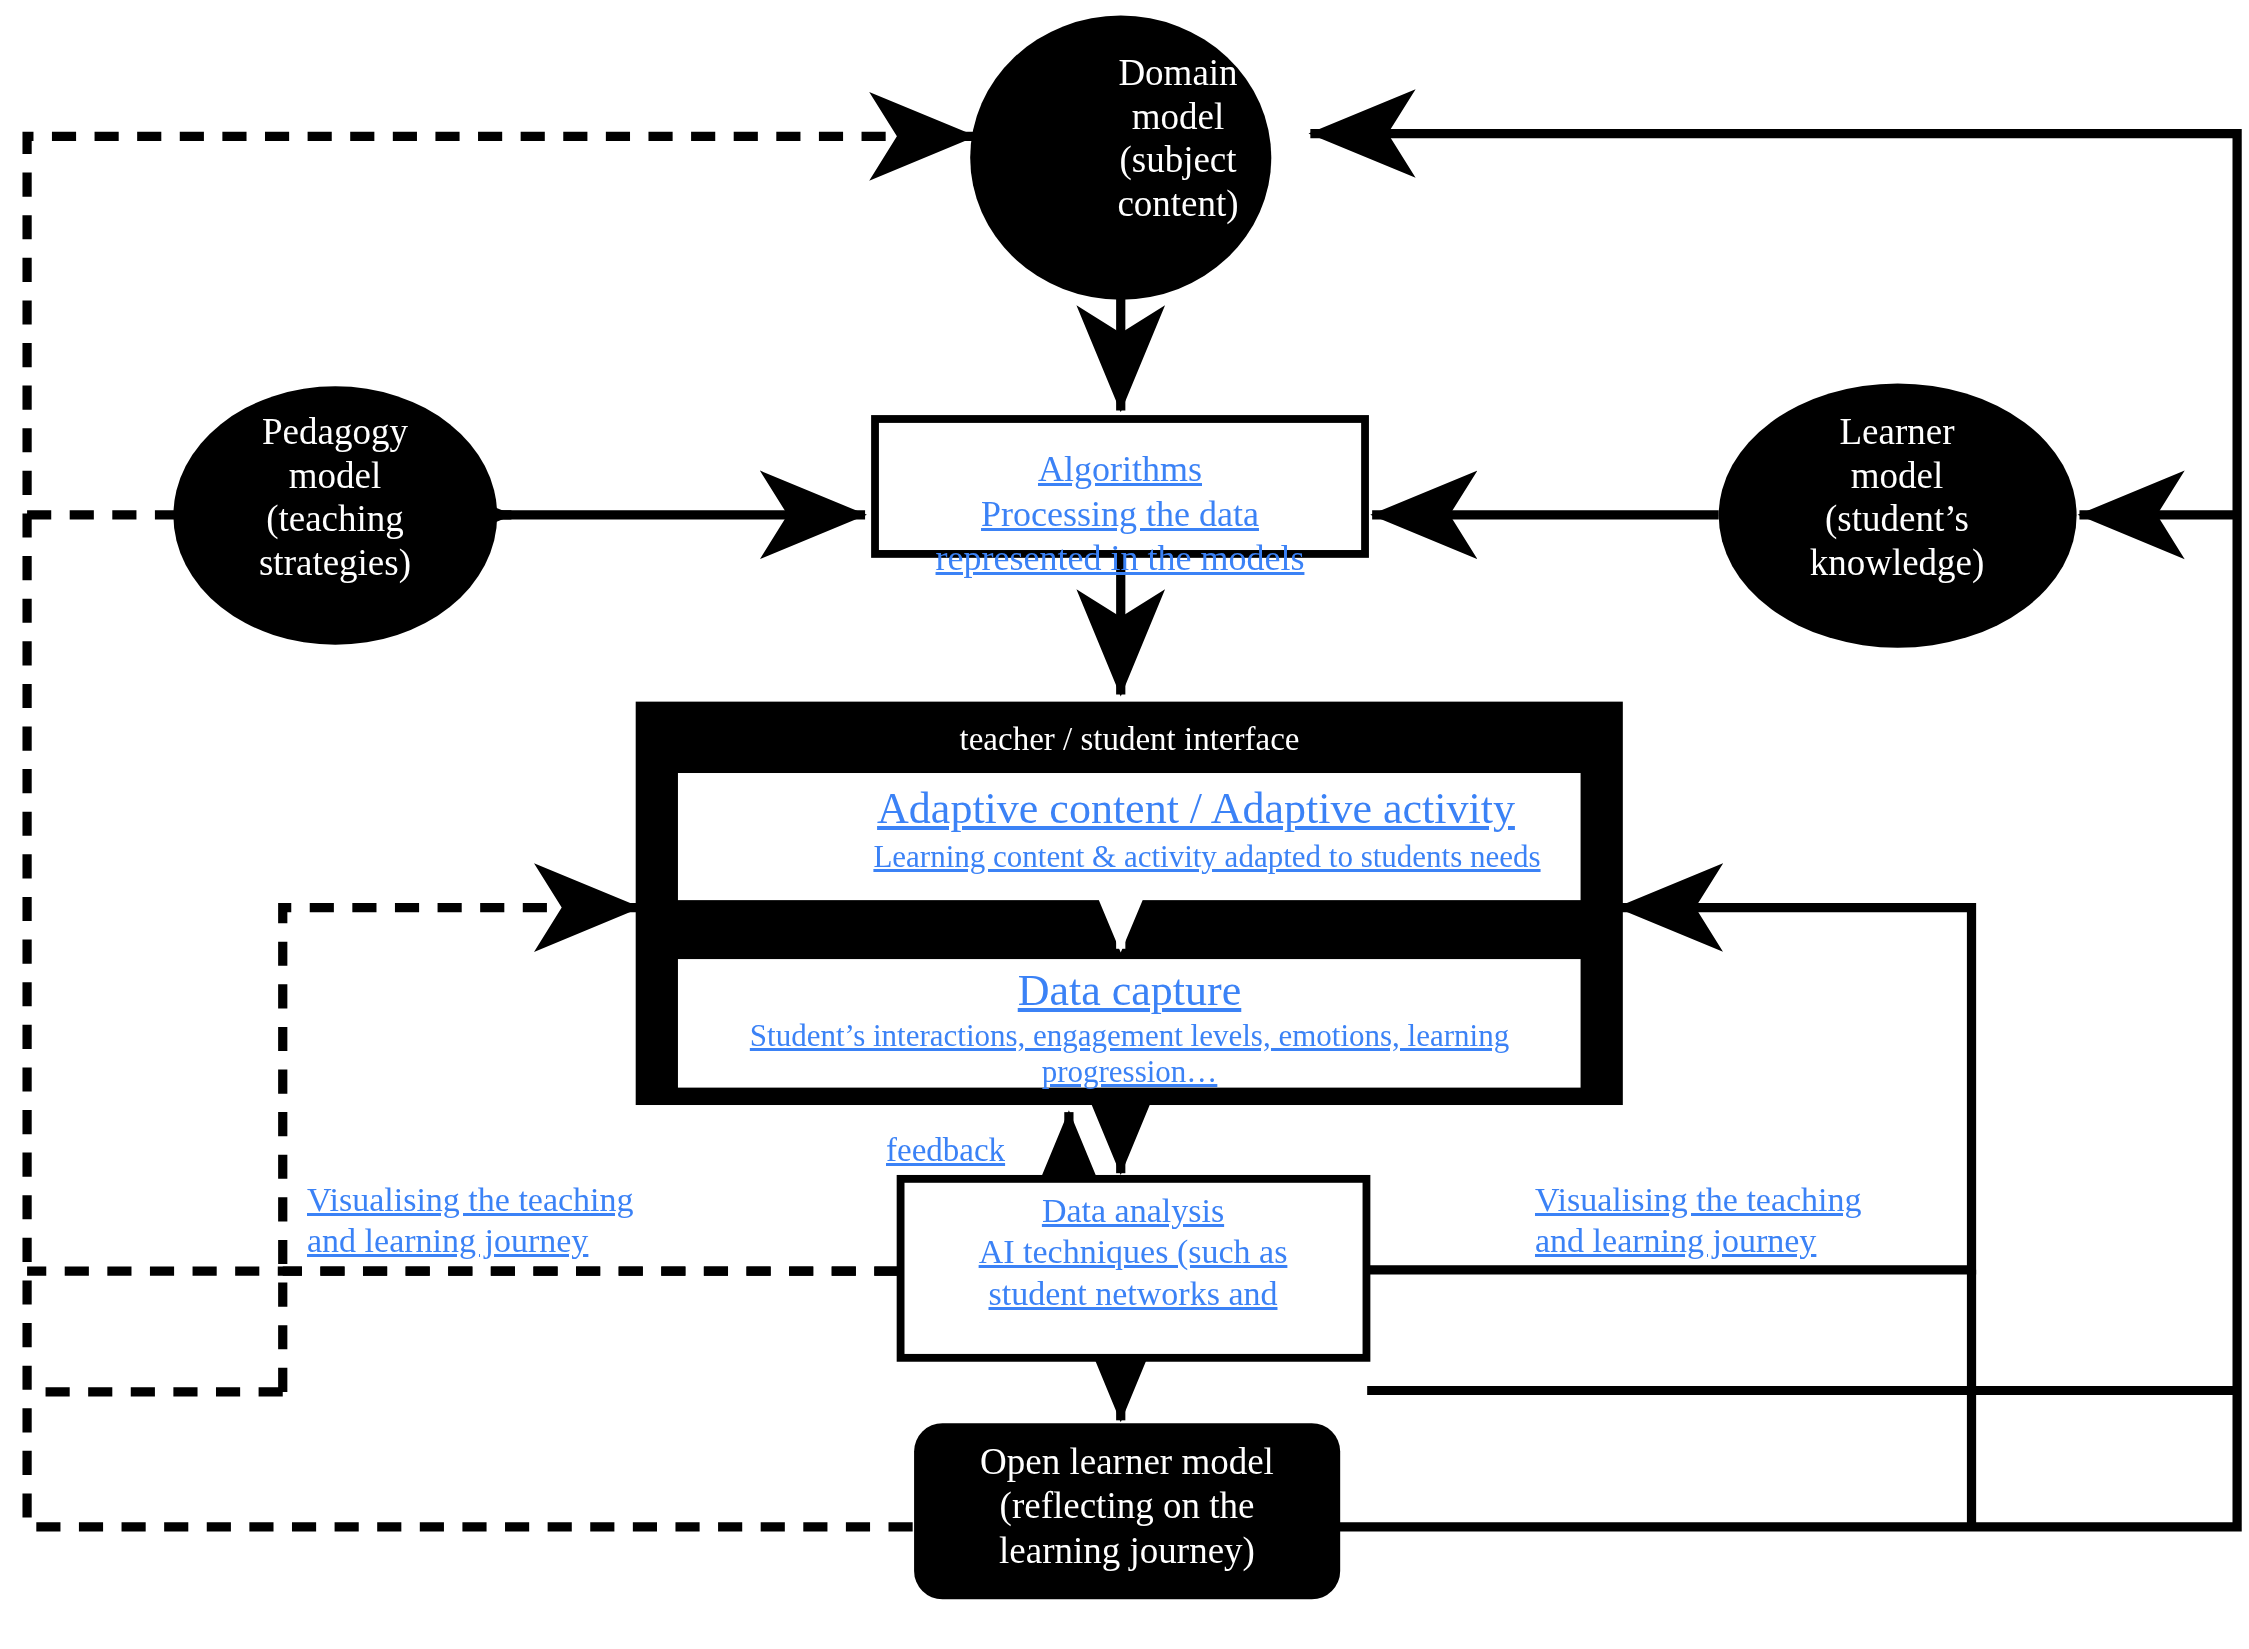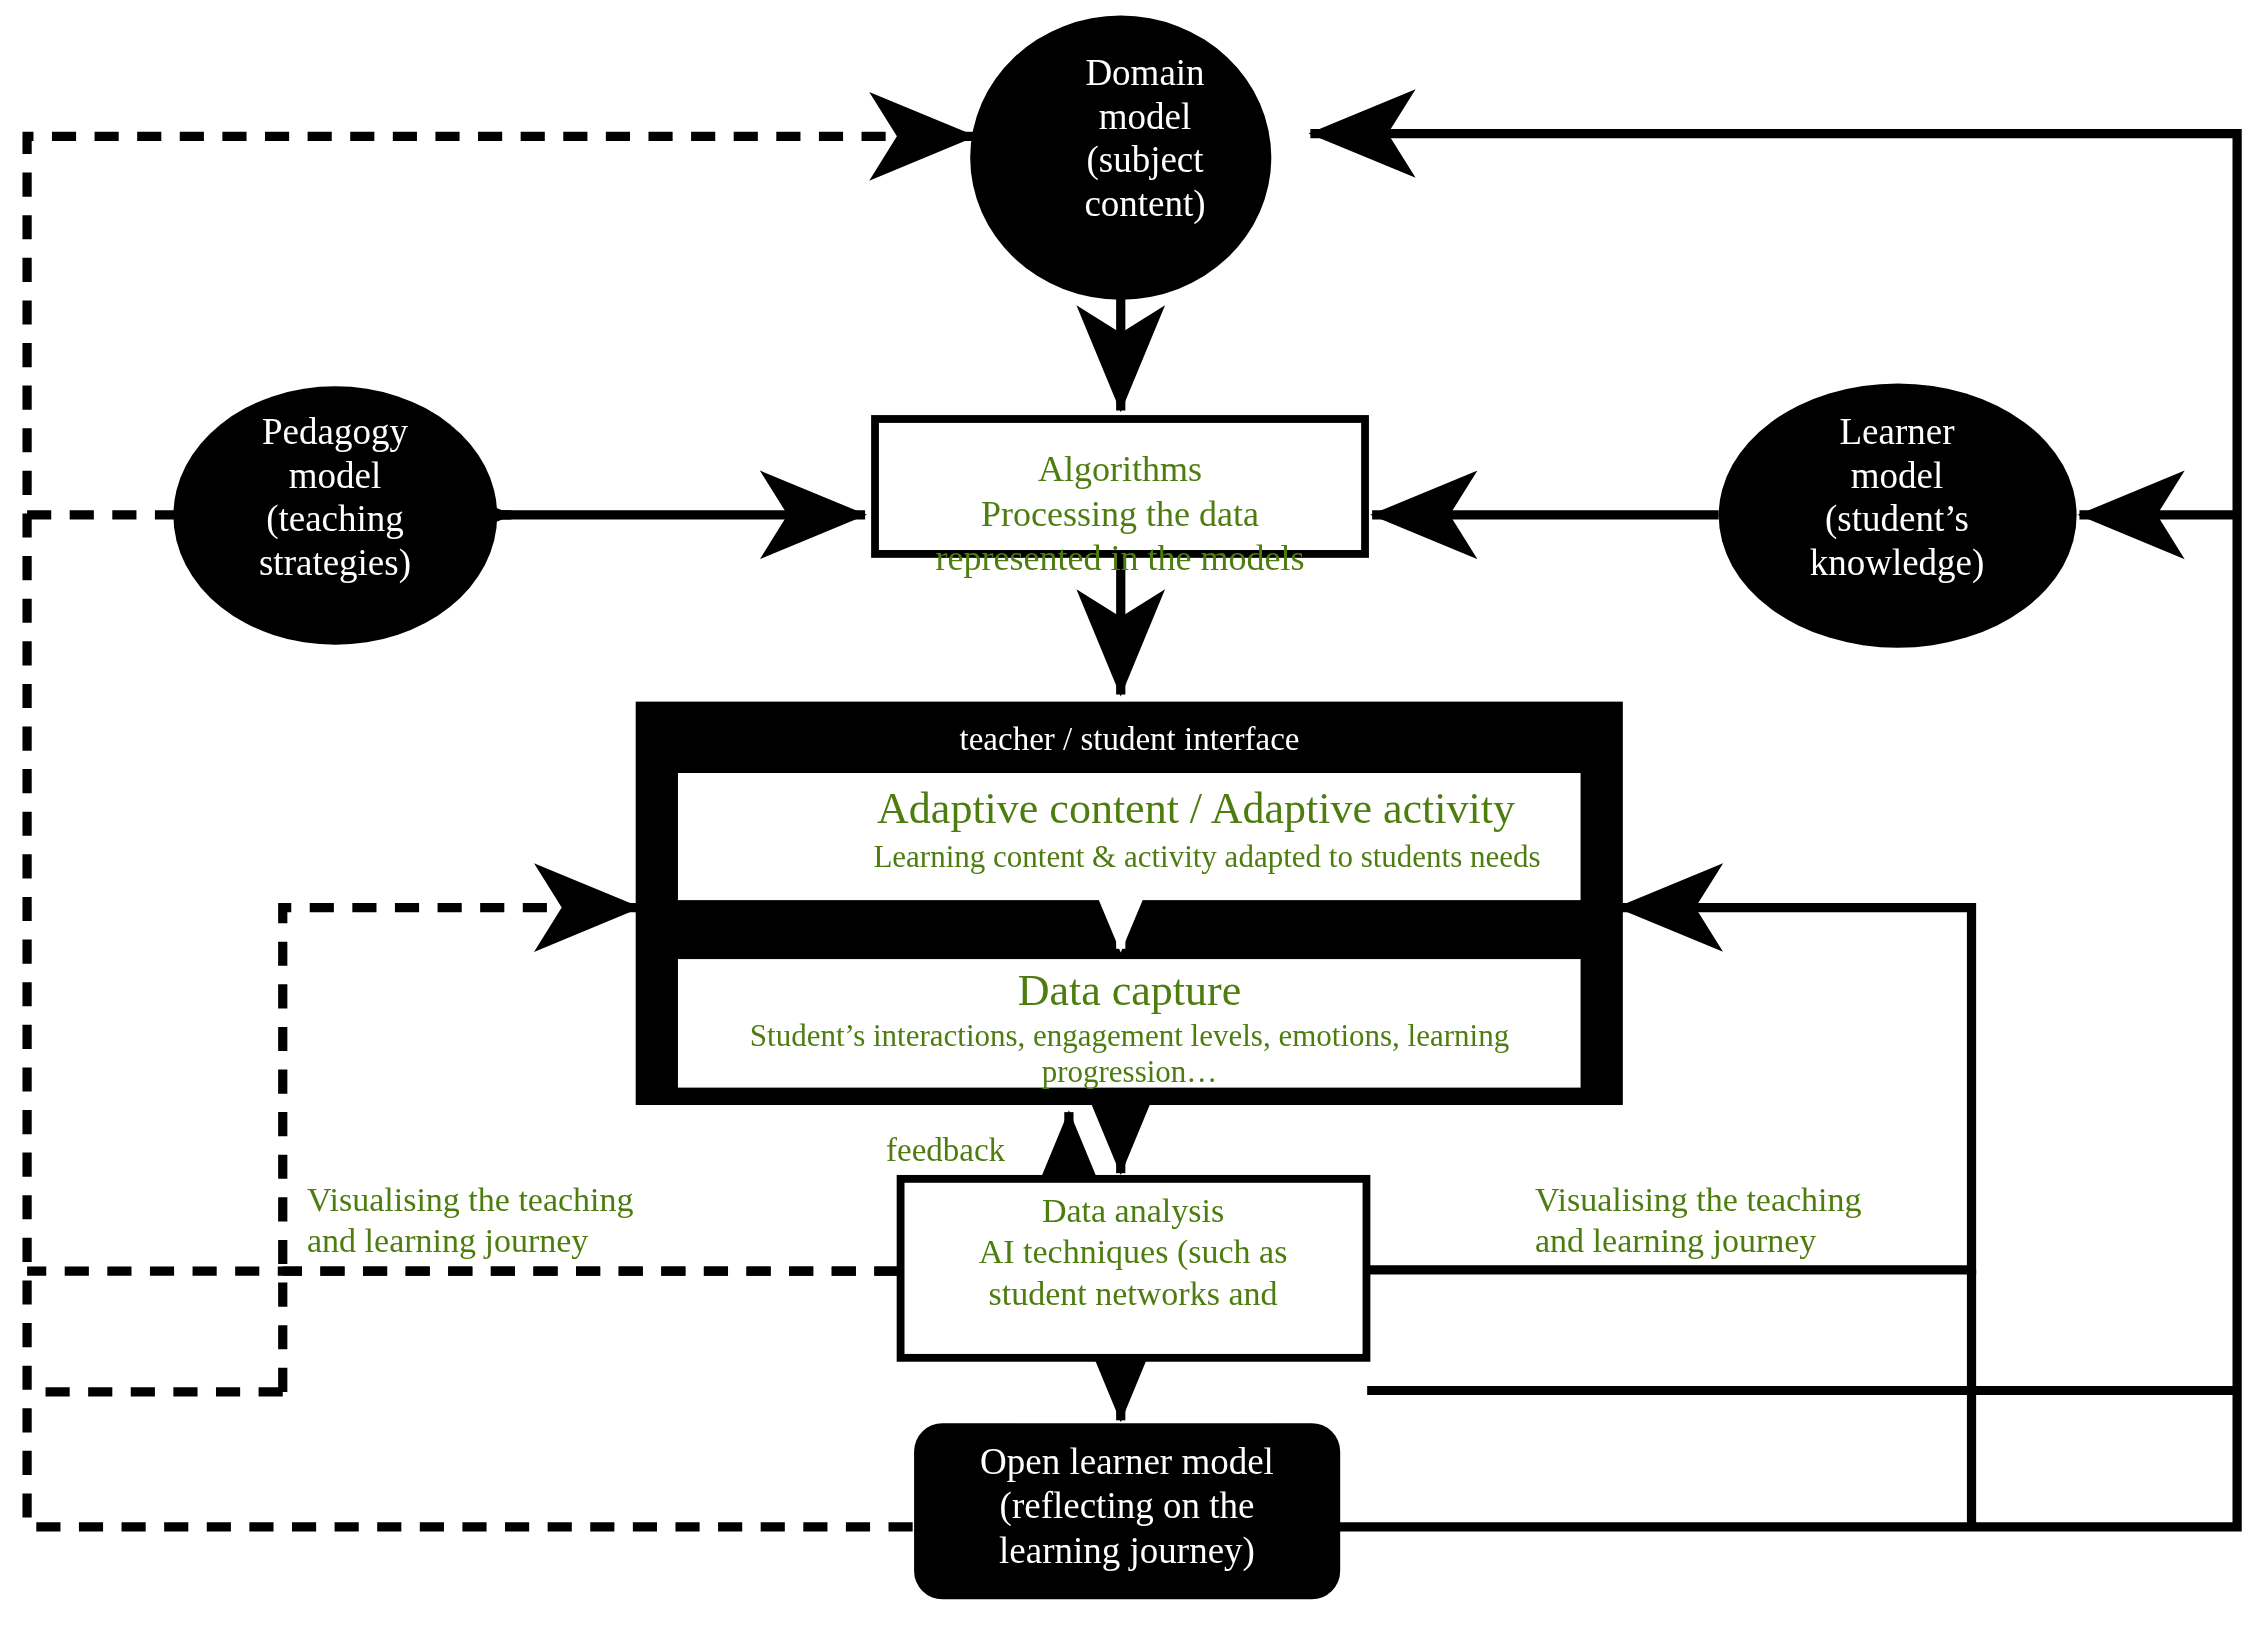--- a/index.html
+++ b/index.html
@@ -1,21 +1,21 @@
 <!DOCTYPE html>
 <html style="font-size:11.4px"><head>
 <meta charset="utf-8">
 <style>
   html,body{margin:0;padding:0;background:#ffffff;}
   body{font-family:"Liberation Serif", serif;}
   #stage{position:relative;width:2250px;height:1649px;background:#fff;overflow:hidden;}
   #svgroot{position:absolute;left:0;top:0;width:2250px;height:1649px;}
   .node-label{position:absolute;text-align:center;line-height:1.18;pointer-events:none;}
   .white-text{color:#ffffff;}
-  .black-text{color:#4d7c0f;}
+  .black-text{color:#3b82f6;text-decoration:underline;}
 </style>
 </head>
 <body>
 
 <div id="stage">
 
   <svg id="svgroot" viewBox="0 0 3168 2322">
     <defs>
       <marker id="arrS" markerWidth="14" markerHeight="14" refX="11.4" refY="5" orient="auto" markerUnits="strokeWidth">
         <path d="M0,0.2 L11.6,5 L0,9.8 L3.0,5 Z" fill="#000"></path>
@@ -91,21 +91,21 @@
     <rect x="952" y="1086" width="1276" height="184" fill="#fff" stroke="#000" stroke-width="5"></rect>
     <rect x="952" y="1348" width="1276" height="186" fill="#fff" stroke="#000" stroke-width="5"></rect>
 
     <line x1="1578" y1="1272" x2="1578" y2="1336" stroke="#fff" stroke-width="13" marker-end="url(#arrW)"></line>
 
     <rect x="1268" y="1660" width="656" height="252" fill="#fff" stroke="#000" stroke-width="11"></rect>
 
     <rect x="1287" y="2004" width="600" height="248" rx="40" ry="40" fill="#000"></rect>
   </svg>
 
-  <div class="node-label white-text" style="left:1003px;top:51px;width:284px;font-size:37px;">
+  <div class="node-label white-text" style="left:1036px;top:51px;width:284px;font-size:37px;">
     <div>Domain</div>
     <div>model</div>
     <div>(subject</div>
     <div>content)</div>
   </div>
 
   <div class="node-label white-text" style="left:193px;top:410px;width:284px;font-size:37px;">
     <div>Pedagogy</div>
     <div>model</div>
     <div>(teaching</div>

